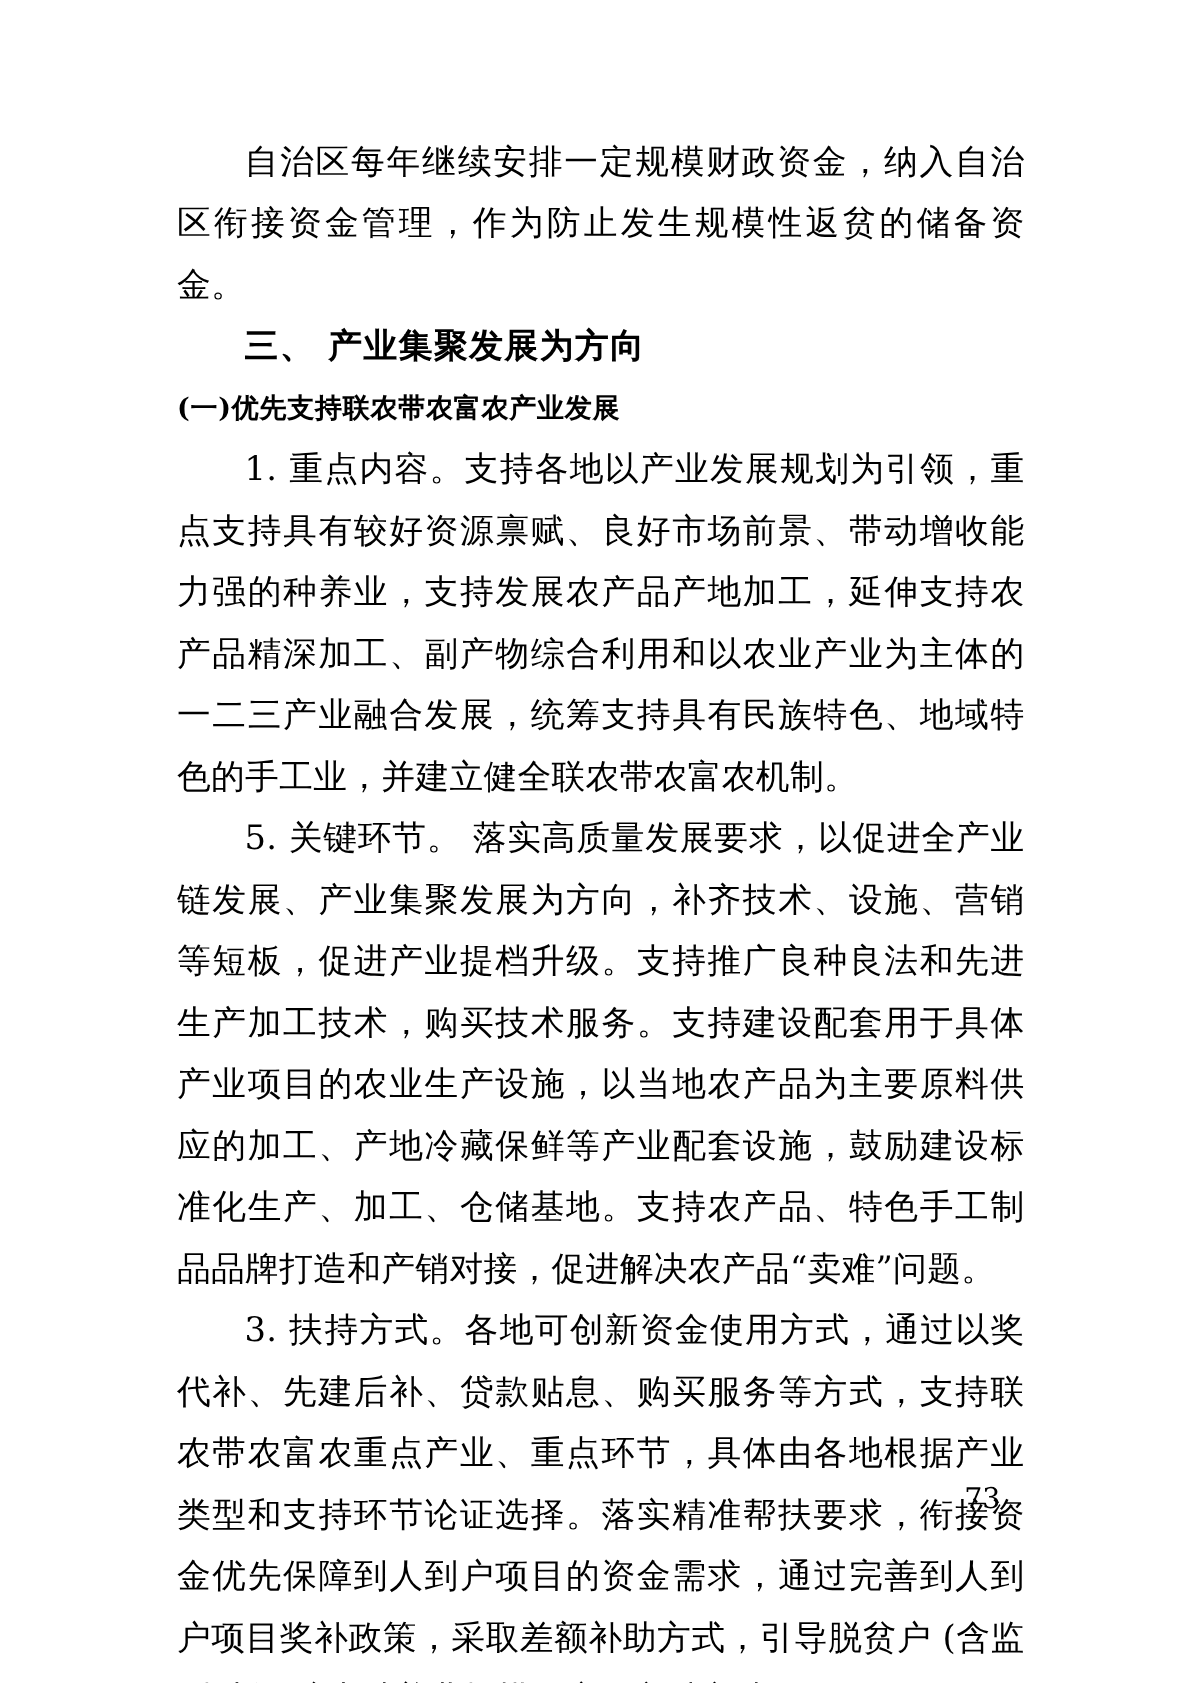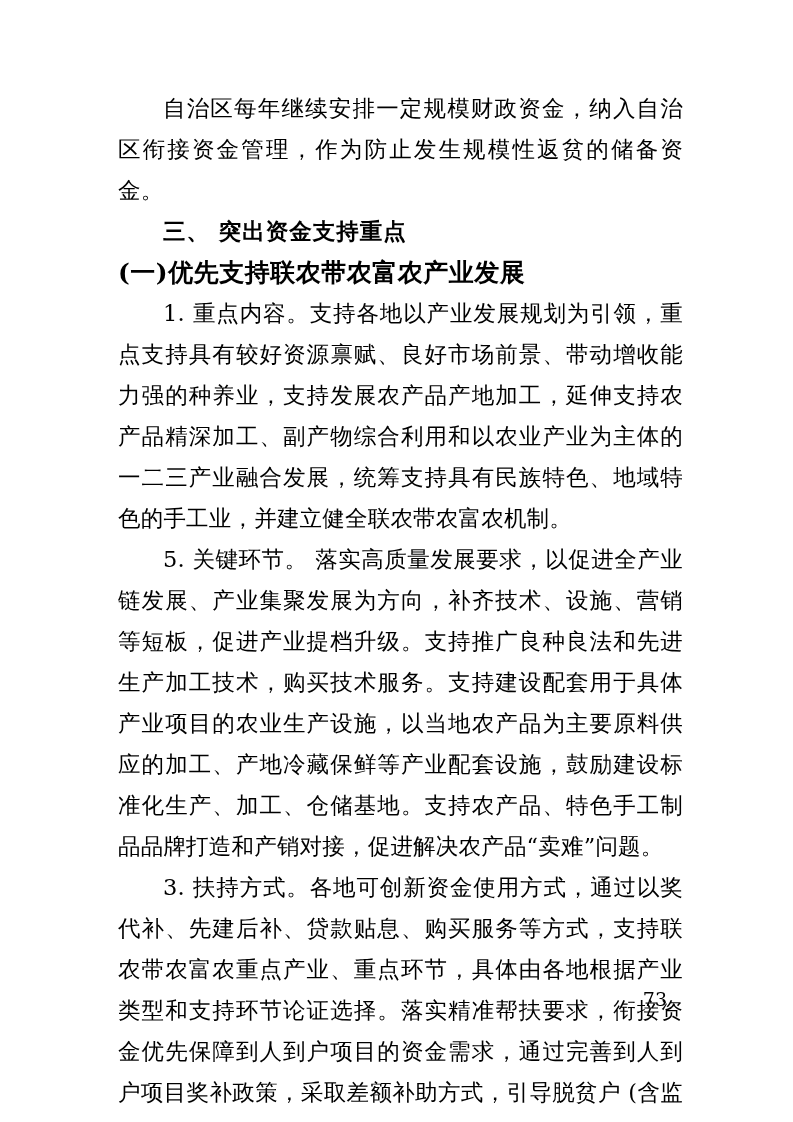--- a/index.html
+++ b/index.html
@@ -41,21 +41,21 @@
   }
   .heading-num {
     font-size: 22.5px;
     line-height: 41px;
     font-weight: bold;
     text-indent: 45px;
     margin: 0;
     letter-spacing: 1px;
   }
   .heading-sub {
-    font-size: 25px;
+    font-size: 18px;
     line-height: 41px;
     font-weight: bold;
     text-indent: 0;
     margin: 0;
     letter-spacing: 0.5px;
   }
   .page-number {
     position: absolute;
     right: 126px;
     bottom: 80px;
@@ -63,20 +63,20 @@
     font-family: "DejaVu Serif", "Liberation Serif", serif;
     color: #000;
   }
 </style>
 </head>
 <body>
 
 <div class="page">
   <div class="content">
     <p class="para">自治区每年继续安排一定规模财政资金，纳入自治区衔接资金管理，作为防止发生规模性返贫的储备资金。</p>
-    <p class="heading-num">三、 突出资金支持重点</p>
+    <p class="heading-num">三、 产业集聚发展为方向</p>
     <p class="heading-sub">(一)优先支持联农带农富农产业发展</p>
     <p class="para">1. 重点内容。支持各地以产业发展规划为引领，重点支持具有较好资源禀赋、良好市场前景、带动增收能力强的种养业，支持发展农产品产地加工，延伸支持农产品精深加工、副产物综合利用和以农业产业为主体的一二三产业融合发展，统筹支持具有民族特色、地域特色的手工业，并建立健全联农带农富农机制。</p>
     <p class="para">5. 关键环节。 落实高质量发展要求，以促进全产业链发展、产业集聚发展为方向，补齐技术、设施、营销等短板，促进产业提档升级。支持推广良种良法和先进生产加工技术，购买技术服务。支持建设配套用于具体产业项目的农业生产设施，以当地农产品为主要原料供应的加工、产地冷藏保鲜等产业配套设施，鼓励建设标准化生产、加工、仓储基地。支持农产品、特色手工制品品牌打造和产销对接，促进解决农产品“卖难”问题。</p>
     <p class="para">3. 扶持方式。各地可创新资金使用方式，通过以奖代补、先建后补、贷款贴息、购买服务等方式，支持联农带农富农重点产业、重点环节，具体由各地根据产业类型和支持环节论证选择。落实精准帮扶要求，衔接资金优先保障到人到户项目的资金需求，通过完善到人到户项目奖补政策，采取差额补助方式，引导脱贫户 (含监测对象)扩大种养业规模、应用良种良法、</p>
   </div>
   <div class="page-number">73</div>
 </div>
 
 </body></html>

